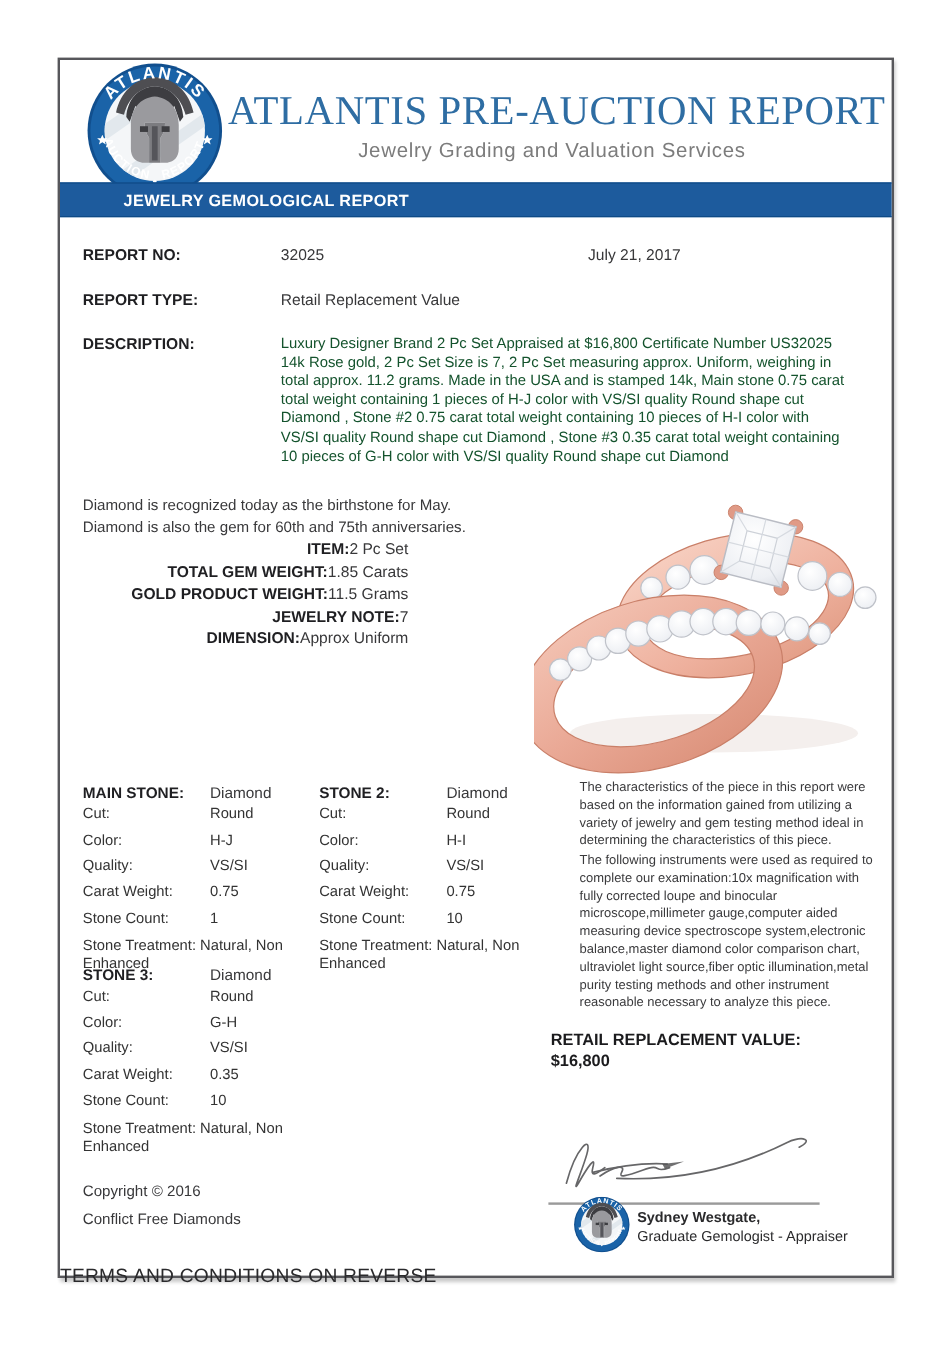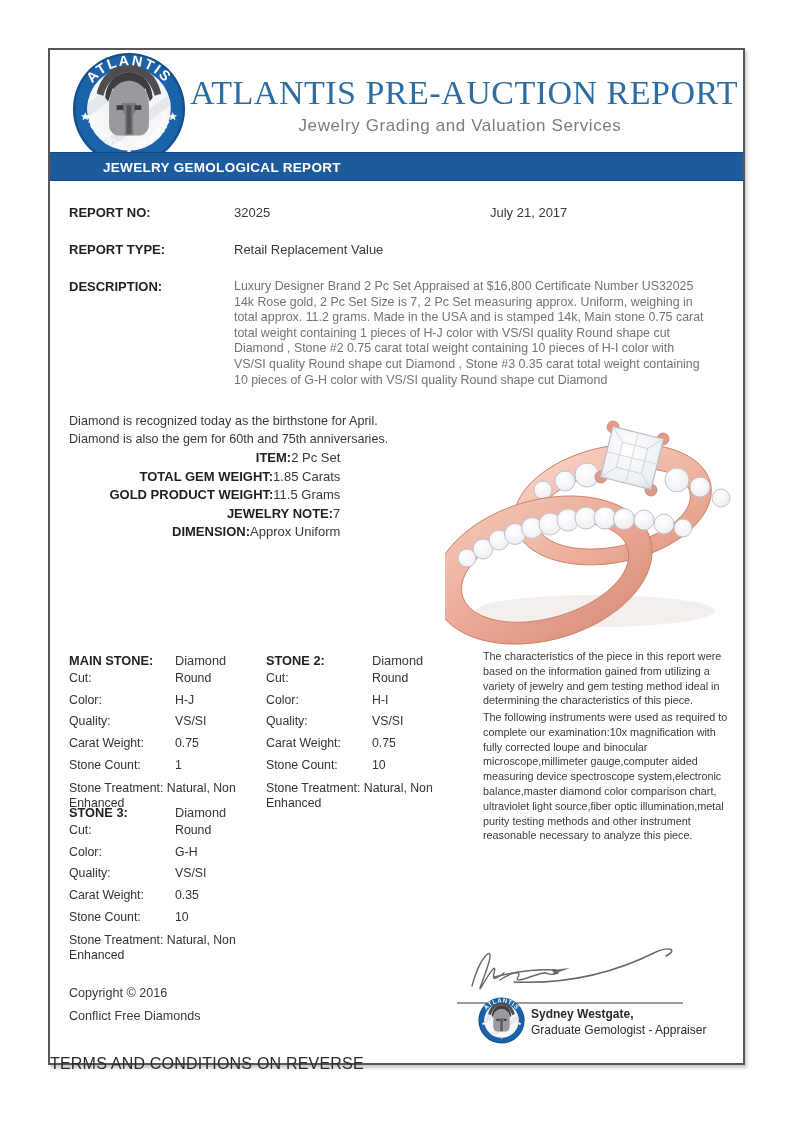--- a/index.html
+++ b/index.html
@@ -25,21 +25,21 @@
     color:#fff;font-size:13.5px;font-weight:bold;line-height:29px;
     padding-left:53px;box-sizing:border-box;letter-spacing:.3px;
     border-top:1px solid #0e4a86;border-bottom:1px solid #0e4a86;}
   
   .flabel{font-weight:bold;font-size:13px;color:#1f1f22;white-space:nowrap;}
   .fvalue{font-size:13px;color:#38383a;white-space:nowrap;}
   #rn-label{left:19px;top:155px;} #rn-value{left:184px;top:155px;}
   #rn-date{left:440px;top:155px;}
   #rt-label{left:19px;top:192px;} #rt-value{left:184px;top:192px;}
   #desc-label{left:19px;top:229px;}
-  #desc-text{left:184px;top:229px;width:474px;font-size:12.4px;line-height:15.6px;color:#737373;}
+  #desc-text{left:184px;top:229px;width:474px;font-size:12.4px;line-height:15.6px;color:#14532d;}
   
   #notes{left:19px;top:363px;font-size:12.6px;line-height:17.5px;color:#38383a;}
   #items{left:19px;top:399px;text-align:right;}
   .item-row{height:18.6px;line-height:18.6px;font-size:13px;}
   .item-row .il{display:inline-block;width:181px;font-weight:bold;color:#1f1f22;}
   .item-row .iv{color:#38383a;}
   
   #ring-art{left:395px;top:356px;width:298px;height:240px;}
   
   .stone-block{width:197px;font-size:12.3px;color:#333;}
@@ -136,21 +136,21 @@
 
   <div id="rn-label" class="abs flabel">REPORT NO:</div>
   <div id="rn-value" class="abs fvalue">32025</div>
   <div id="rn-date" class="abs fvalue">July 21, 2017</div>
   <div id="rt-label" class="abs flabel">REPORT TYPE:</div>
   <div id="rt-value" class="abs fvalue">Retail Replacement Value</div>
   <div id="desc-label" class="abs flabel">DESCRIPTION:</div>
   <div id="desc-text" class="abs">Luxury Designer Brand 2 Pc Set Appraised at $16,800 Certificate Number US32025 14k Rose gold, 2 Pc Set Size is 7, 2 Pc Set measuring approx. Uniform, weighing in total approx. 11.2 grams. Made in the USA and is stamped 14k, Main stone 0.75 carat total weight containing 1 pieces of H-J color with VS/SI quality Round shape cut Diamond , Stone #2 0.75 carat total weight containing 10 pieces of H-I color with VS/SI quality Round shape cut Diamond , Stone #3 0.35 carat total weight containing 10 pieces of G-H color with VS/SI quality Round shape cut Diamond</div>
 
   <div id="notes" class="abs">
-    <div>Diamond is recognized today as the birthstone for April.</div>
+    <div>Diamond is recognized today as the birthstone for May.</div>
     <div>Diamond is also the gem for 60th and 75th anniversaries.</div>
   </div>
 
   <div id="items" class="abs">
     <div class="item-row"><span class="il">ITEM:</span><span class="iv">2 Pc Set</span></div>
     <div class="item-row"><span class="il">TOTAL GEM WEIGHT:</span><span class="iv">1.85 Carats</span></div>
     <div class="item-row"><span class="il">GOLD PRODUCT WEIGHT:</span><span class="iv">11.5 Grams</span></div>
     <div class="item-row"><span class="il">JEWELRY NOTE:</span><span class="iv">7</span></div>
     <div class="item-row"><span class="il">DIMENSION:</span><span class="iv">Approx Uniform</span></div>
   </div>
@@ -230,20 +230,24 @@
     <div class="srow"><span class="sl">Cut:</span><span class="sv">Round</span></div>
     <div class="srow"><span class="sl">Color:</span><span class="sv">G-H</span></div>
     <div class="srow"><span class="sl">Quality:</span><span class="sv">VS/SI</span></div>
     <div class="srow"><span class="sl">Carat Weight:</span><span class="sv">0.35</span></div>
     <div class="srow"><span class="sl">Stone Count:</span><span class="sv">10</span></div>
     <div class="streat"><span>Stone Treatment:</span> <span>Natural, Non Enhanced</span></div>
   </div>
 
   <div id="rcol-p1" class="abs rcol-p">The characteristics of the piece in this report were based on the information gained from utilizing a variety of jewelry and gem testing method ideal in determining the characteristics of this piece.</div>
   <div id="rcol-p2" class="abs rcol-p">The following instruments were used as required to complete our examination:10x magnification with fully corrected loupe and binocular microscope,millimeter gauge,computer aided measuring device spectroscope system,electronic balance,master diamond color comparison chart, ultraviolet light source,fiber optic illumination,metal purity testing methods and other instrument reasonable necessary to analyze this piece.</div>
+  <div id="retail" class="abs">
+    <div>RETAIL REPLACEMENT VALUE:</div>
+    <div>$16,800</div>
+  </div>
 
   <div id="copyright1" class="abs">Copyright © 2016</div>
   <div id="copyright2" class="abs">Conflict Free Diamonds</div>
 
   <svg id="signature" class="abs" viewBox="0 0 256 64">
     <g fill="none" stroke="#4c4c4e" stroke-width="1.4" stroke-linecap="round" opacity="0.85">
       <path d="M24,46 C32,16 46,4 41,22 C37,36 28,56 34,46 C42,32 49,22 46,33 C44,41 48,39 56,33"></path>
       <path d="M52,40 C64,32 74,30 70,37 C67,42 74,40 88,35 C104,29 96,38 110,33"></path>
       <path d="M46,37 C70,31 92,29 108,30"></path>
       <path d="M66,42 C110,44 160,36 208,12 C222,6 230,10 218,16"></path>

